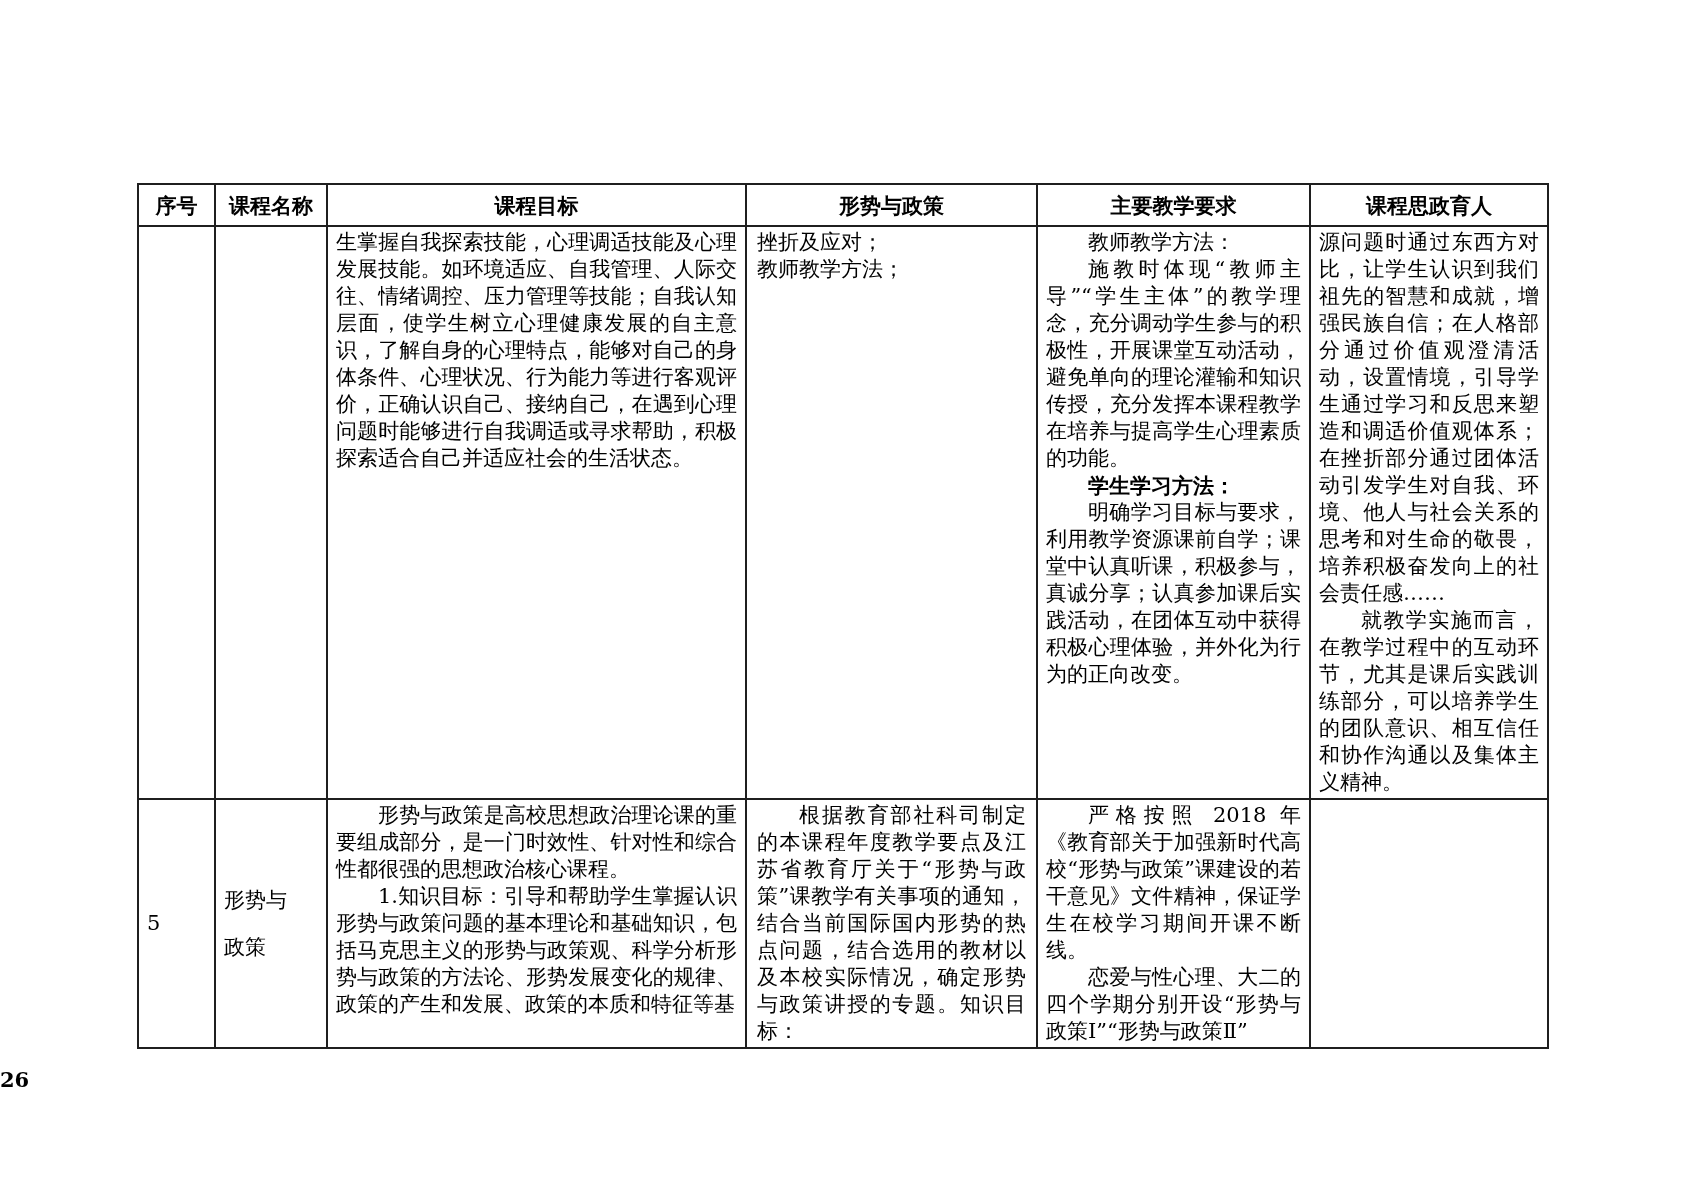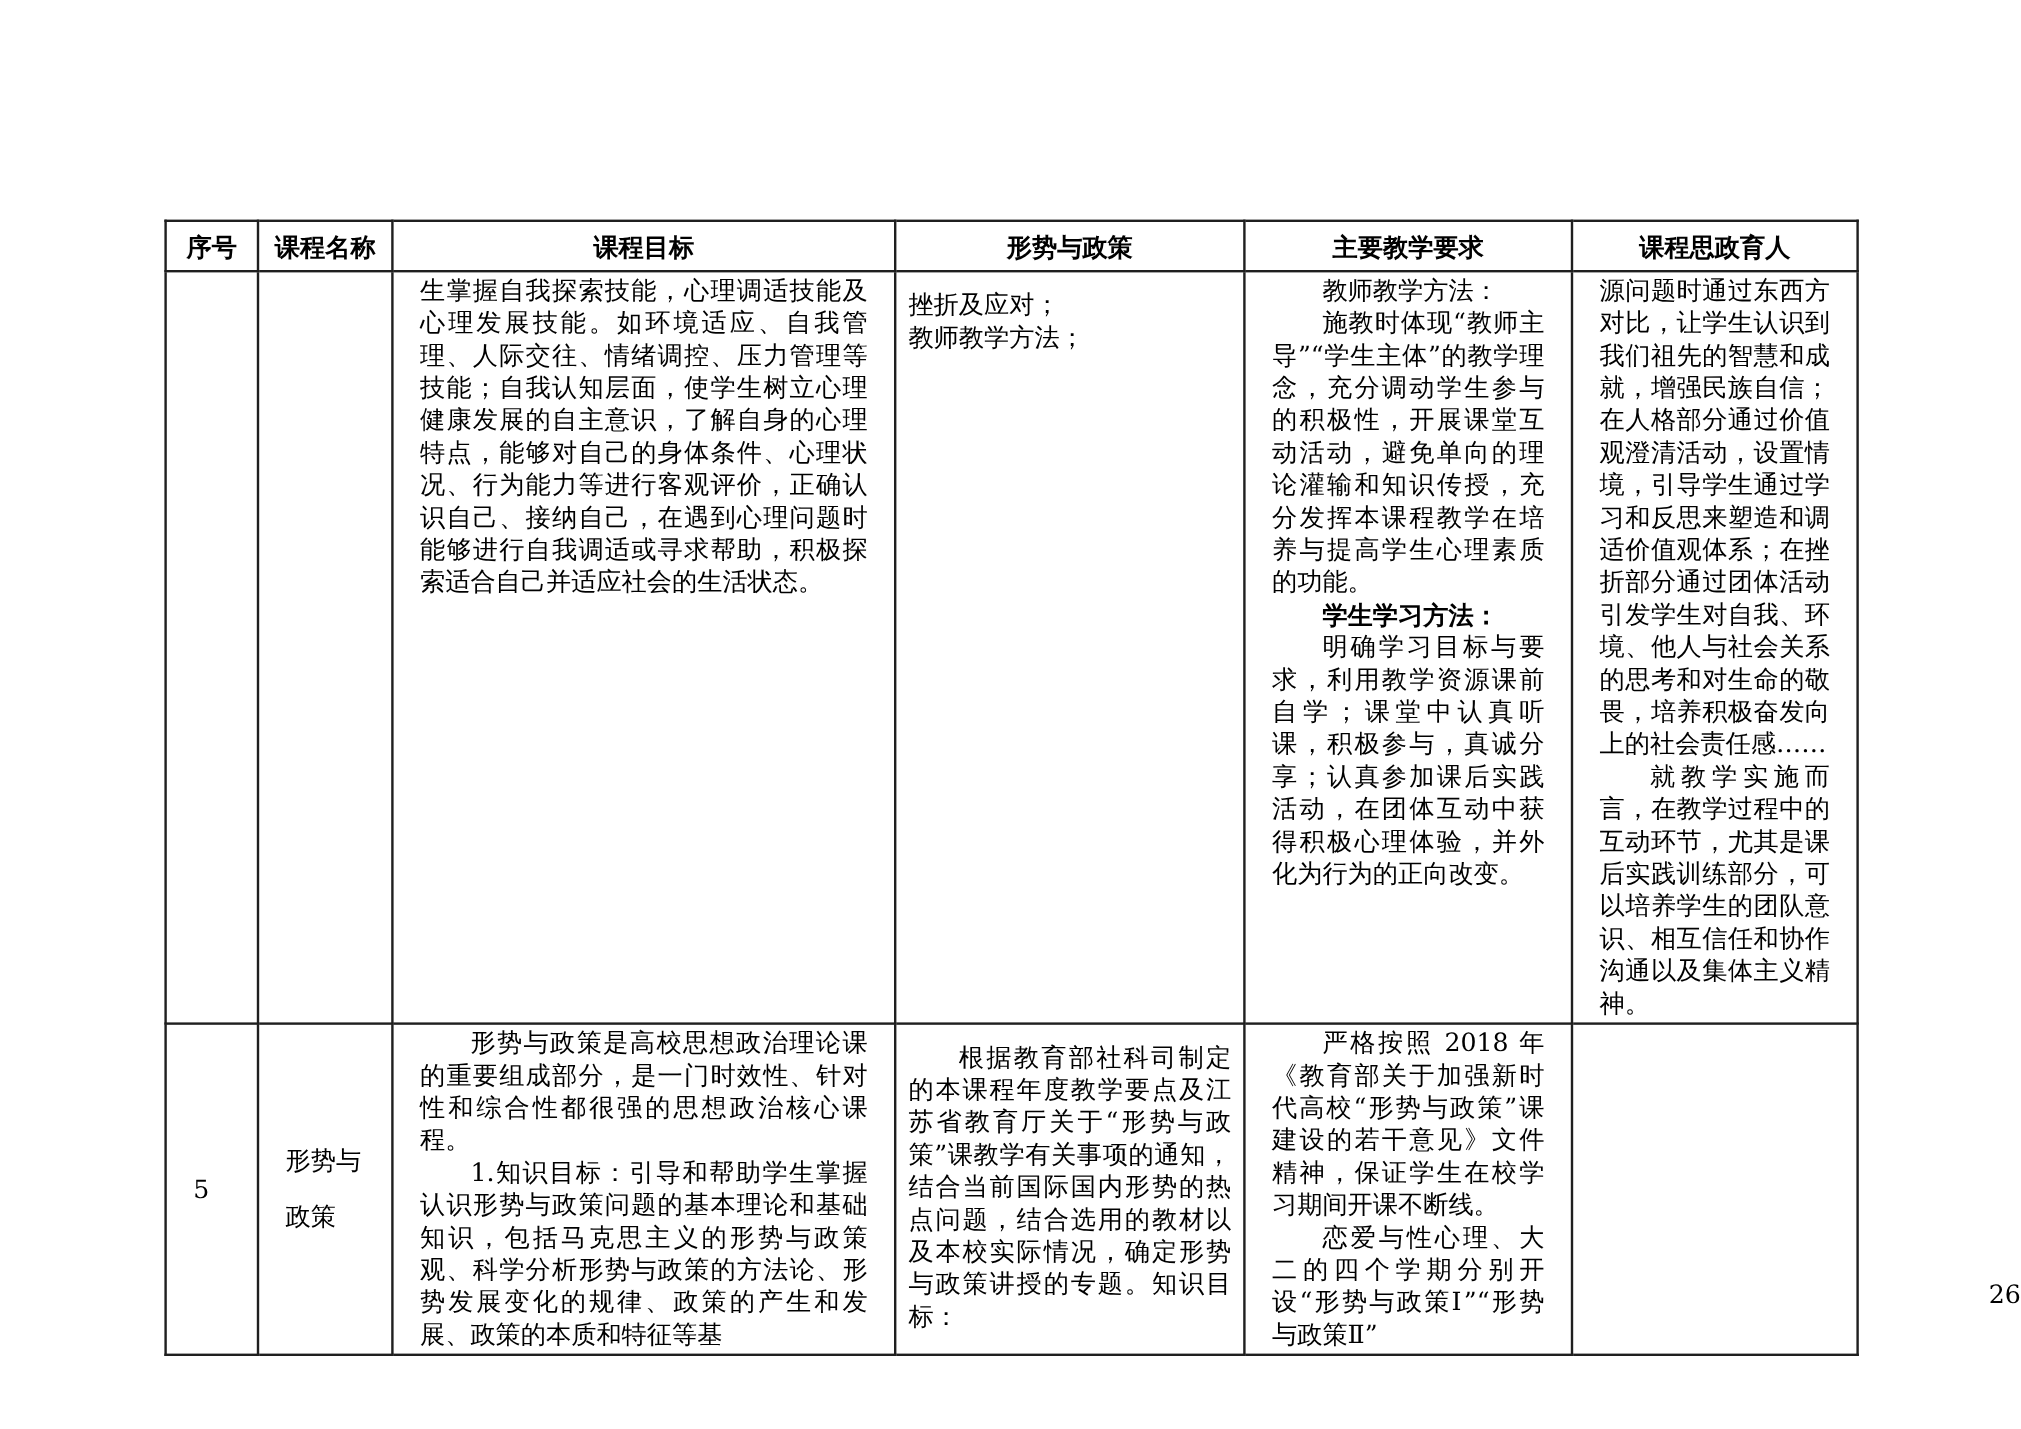--- a/index.html
+++ b/index.html
@@ -25,21 +25,21 @@
     top: 183px;
   }
   table.course-table {
     border-collapse: collapse;
     table-layout: fixed;
     width: 1410px;
   }
   th, td {
     border: 2px solid #1f1f1f;
     vertical-align: top;
-    padding: 2px 22px;
+    padding: 2px 8px;
     font-size: 21px;
     line-height: 27px;
     overflow: hidden;
   }
   th {
     font-weight: bold;
     text-align: center;
     vertical-align: middle;
     height: 36px;
     padding: 2px 4px;
@@ -52,29 +52,30 @@
     text-justify: inter-character;
     word-break: break-all;
   }
   td p.ind { text-indent: 2em; }
   td p.bold { font-weight: bold; }
   td.c-seq, td.c-name {
     text-align: left;
     vertical-align: middle;
   }
   td.c-name .name-line { line-height: 47px; }
-  td.c-content { padding: 14px 10px; }
+  td.c-content { padding: 2px 10px; }
   .page-number {
     position: absolute;
     left: 0;
     right: 0;
     top: 1066px;
-    text-align: right;
+    text-align: left;
     font-size: 21px;
     line-height: 27px;
+    font-weight: bold;
   }
 </style>
 </head>
 <body>
 
 <div class="page">
 
   <div class="table-wrap">
     <table class="course-table">
       <colgroup>

